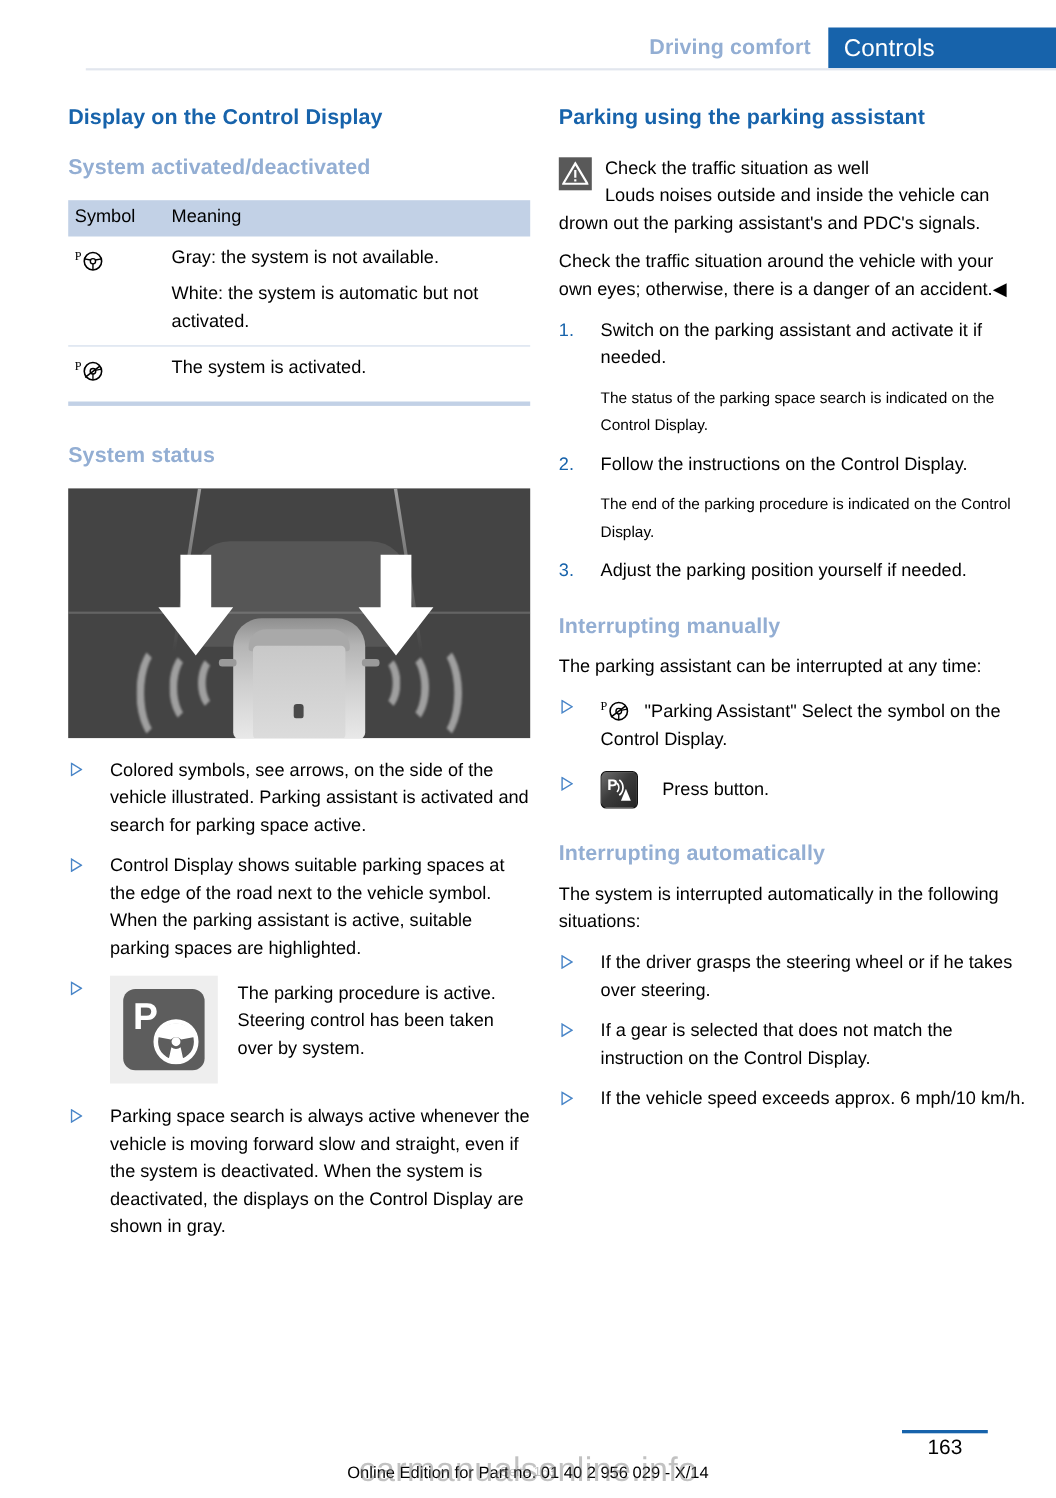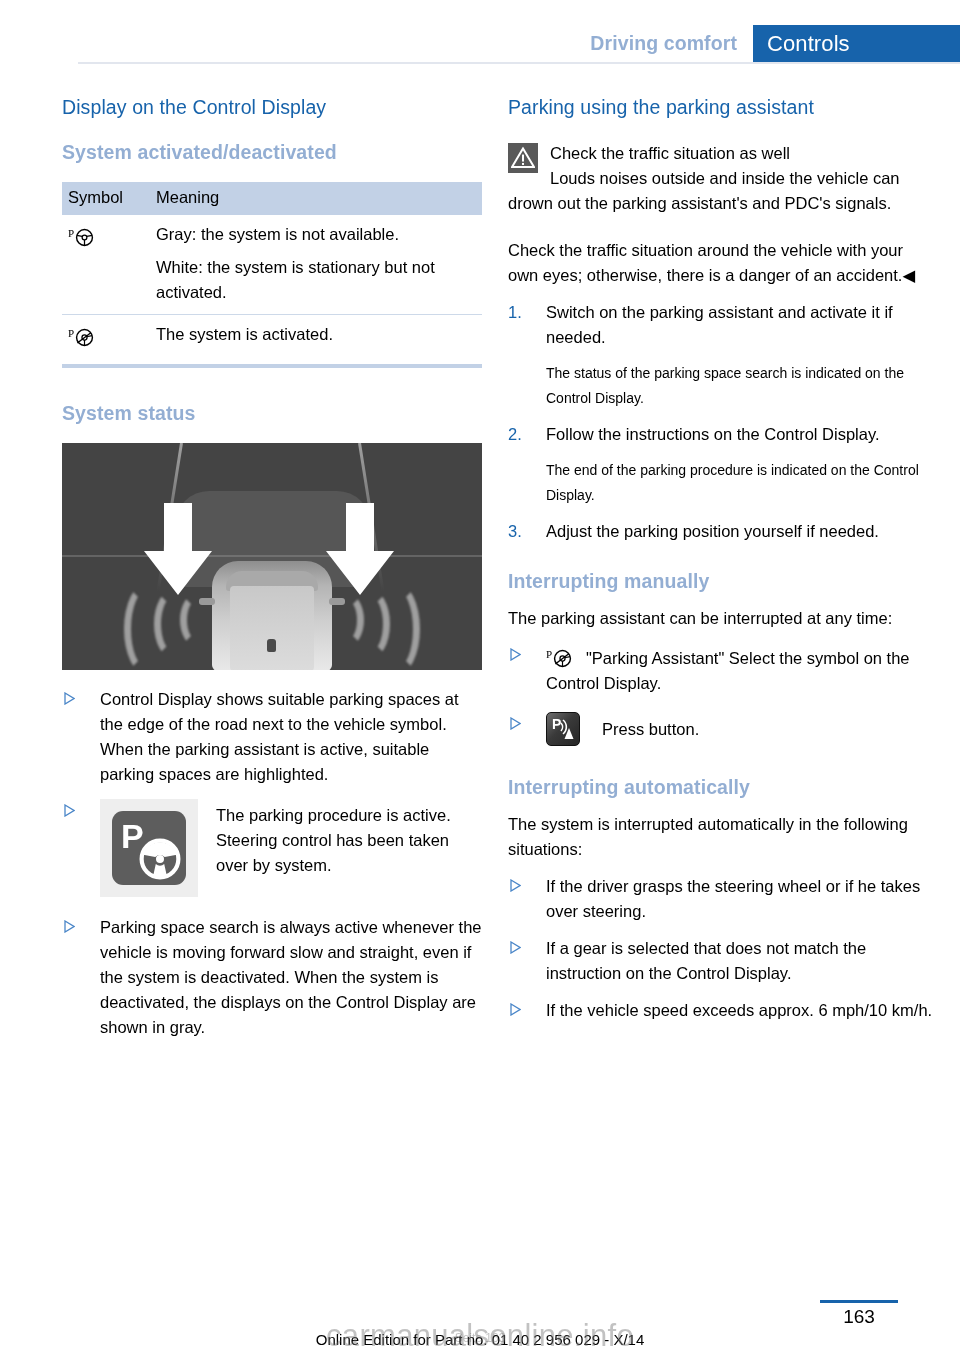--- a/index.html
+++ b/index.html
@@ -36,21 +36,21 @@
   }
 
   
   .col {
     position: absolute; top: 96px; width: 420px;
   }
   .col-left  { left: 62px; }
   .col-right { left: 508px; width: 428px; }
 
   h2.sec-title {
-    color: #1763ab; font-size: 19.5px; font-weight: normal;
+    color: #1763ab; font-size: 19.5px; font-weight: bold;
     margin-bottom: 22px; letter-spacing: .1px;
   }
   h3.sub-title {
     color: #93aed3; font-size: 19.5px; font-weight: bold;
     margin-bottom: 18px; letter-spacing: .1px;
   }
   h3.sub-title.tight { margin-bottom: 13px; }
 
   p.body, .body {
     font-size: 16.5px; line-height: 25px; color: #000; margin-bottom: 12px;
@@ -252,21 +252,21 @@
                 <circle cx="12" cy="12" r="10" fill="none" stroke="#000" stroke-width="1.8"></circle>
                 <circle cx="12" cy="12" r="3" fill="none" stroke="#000" stroke-width="1.6"></circle>
                 <line x1="12" y1="15" x2="12" y2="22" stroke="#000" stroke-width="1.6"></line>
                 <line x1="9.2" y1="10.6" x2="2.2" y2="9.2" stroke="#000" stroke-width="1.6"></line>
                 <line x1="14.8" y1="10.6" x2="21.8" y2="9.2" stroke="#000" stroke-width="1.6"></line>
               </svg>
             </span>
           </td>
           <td>
             <div>Gray: the system is not available.</div>
-            <div style="margin-top:8px">White: the system is stationary but not activated.</div>
+            <div style="margin-top:8px">White: the system is automatic but not activated.</div>
           </td>
         </tr>
         <tr>
           <td class="c1">
             <span class="sym-wheel">
               <span class="p">P</span>
               <svg width="19" height="19" viewBox="0 0 24 24" aria-hidden="true">
                 <circle cx="12" cy="12" r="10" fill="none" stroke="#000" stroke-width="1.8"></circle>
                 <circle cx="12" cy="12" r="3.2" fill="none" stroke="#000" stroke-width="1.6"></circle>
                 <line x1="3" y1="19" x2="20" y2="6" stroke="#000" stroke-width="1.8"></line>
@@ -308,20 +308,26 @@
       <svg class="arrow" style="left:262px;top:60px" width="72" height="96">
         <polygon points="22,0 50,0 50,48 70,48 36,92 2,48 22,48" fill="#ffffff"></polygon>
       </svg>
     </div>
 
     <ul class="bullets">
       <li>
         <svg class="tri-outline" width="11" height="13">
           <polygon points="1,1 10,6.5 1,12" fill="none" stroke="#4a86c8" stroke-width="1.3"></polygon>
         </svg>
+        <span>Colored symbols, see arrows, on the side of the vehicle illustrated. Parking assistant is activated and search for parking space active.</span>
+      </li>
+      <li>
+        <svg class="tri-outline" width="11" height="13">
+          <polygon points="1,1 10,6.5 1,12" fill="none" stroke="#4a86c8" stroke-width="1.3"></polygon>
+        </svg>
         <span>Control Display shows suitable parking spaces at the edge of the road next to the vehicle symbol. When the parking assistant is active, suitable parking spaces are highlighted.</span>
       </li>
       <li style="padding-left:38px">
         <svg class="tri-outline" width="11" height="13">
           <polygon points="1,1 10,6.5 1,12" fill="none" stroke="#4a86c8" stroke-width="1.3"></polygon>
         </svg>
         <div class="bullet-figure">
           <div class="pa-icon-big">
             <div class="inner">
               <span class="letter">P</span>
@@ -356,21 +362,21 @@
           <polygon points="12,2 23,20.5 1,20.5" fill="none" stroke="#ffffff" stroke-width="2"></polygon>
           <rect x="11" y="8" width="2" height="7" fill="#ffffff"></rect>
           <rect x="11" y="16.4" width="2" height="2" fill="#ffffff"></rect>
         </svg>
       </div>
       <div class="warn-text">
         <span>Check the traffic situation as well</span><br>
         <span>Louds noises outside and inside the vehicle can drown out the parking assistant's and PDC's signals.</span>
       </div>
       <div style="clear:both"></div>
-      <p class="body" style="margin-top:22px">Check the traffic situation around the vehicle with your own eyes; otherwise, there is a danger of an accident.◀</p>
+      <p class="body" style="margin-top:10px">Check the traffic situation around the vehicle with your own eyes; otherwise, there is a danger of an accident.◀</p>
     </div>
 
     <ol class="steps">
       <li>
         <span class="num">1.</span>
         <span>Switch on the parking assistant and activate it if needed.</span>
       </li>
       <div class="subpara">The status of the parking space search is indicated on the Control Display.</div>
       <li>
         <span class="num">2.</span>

